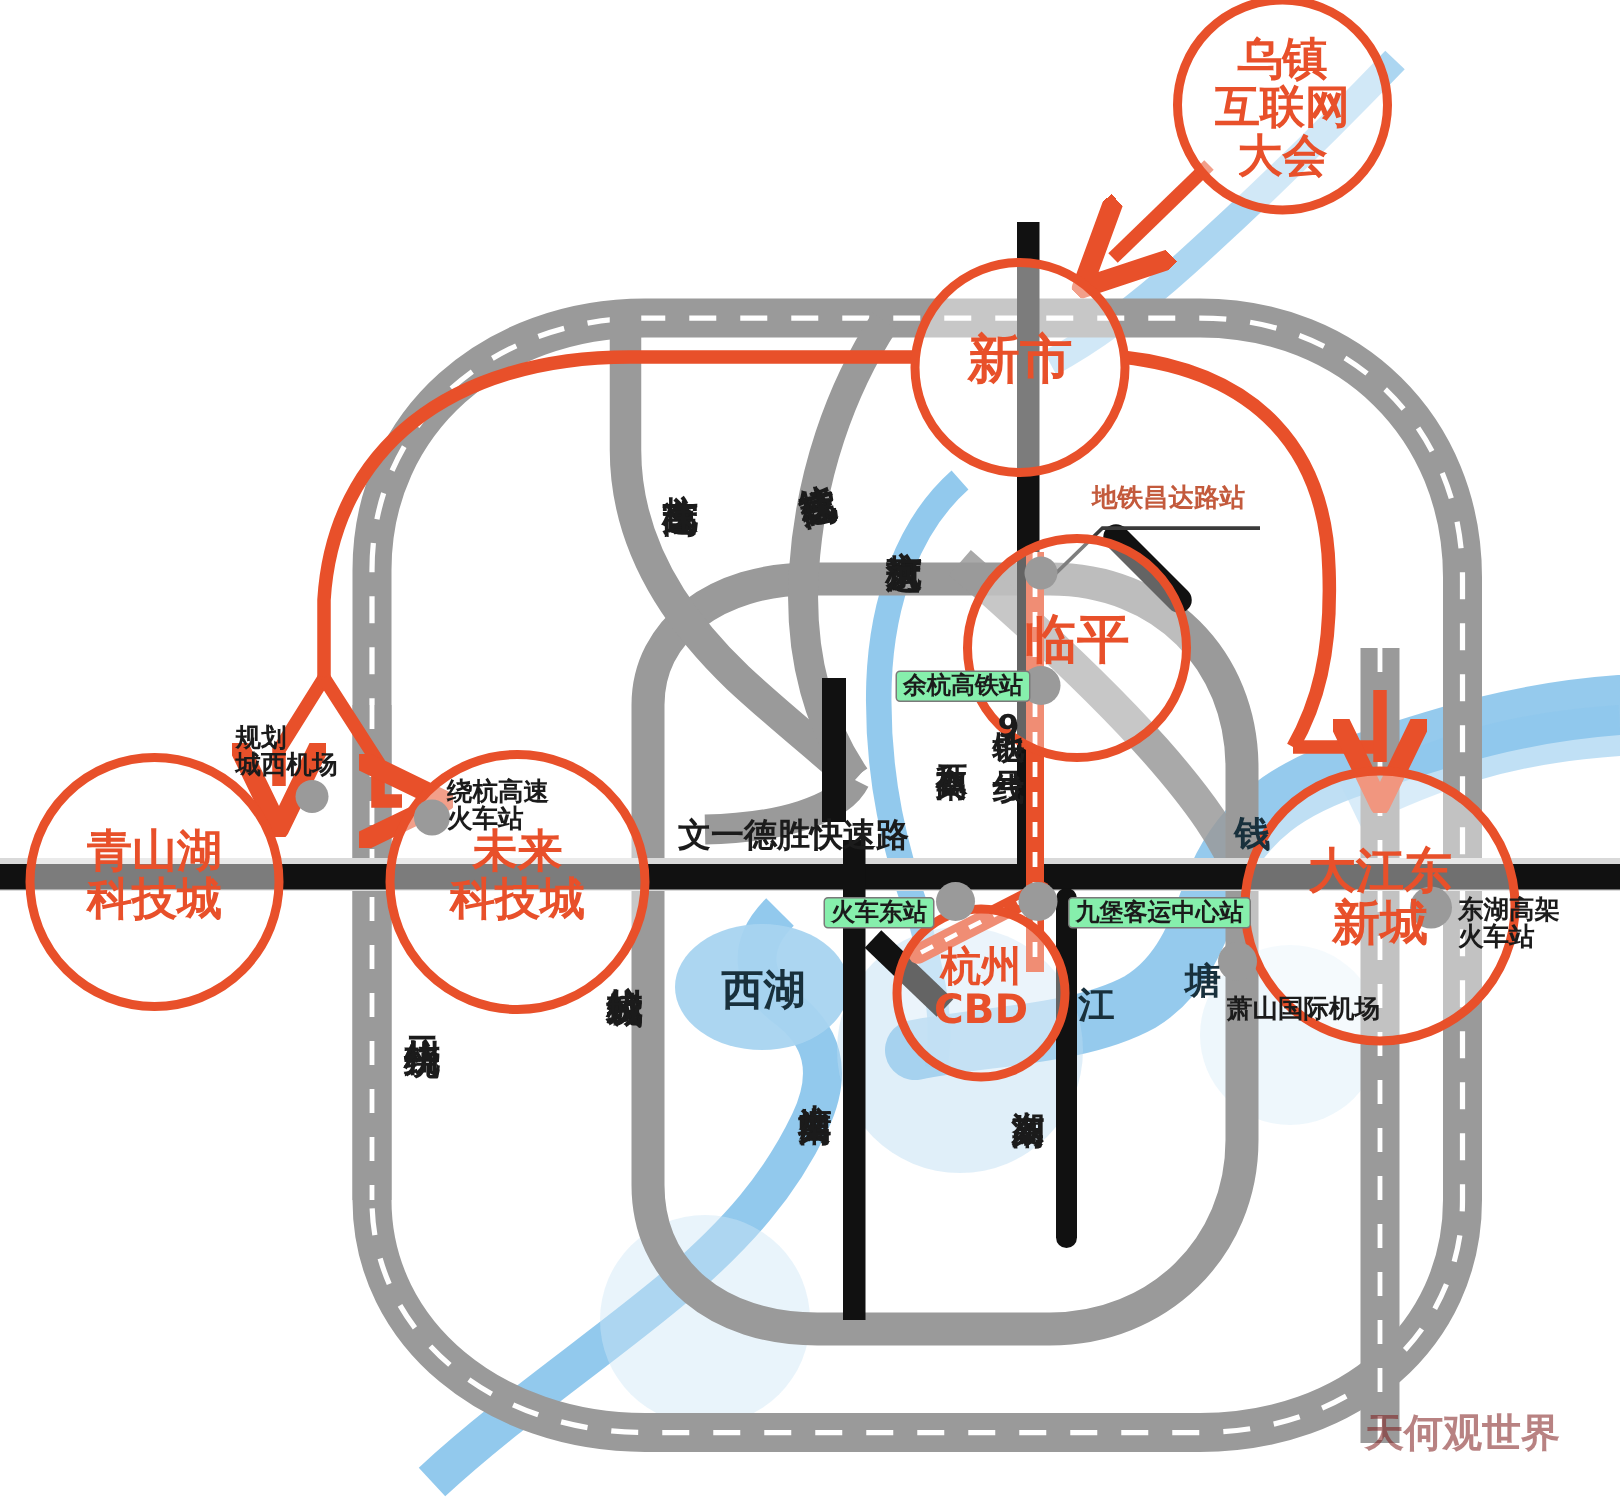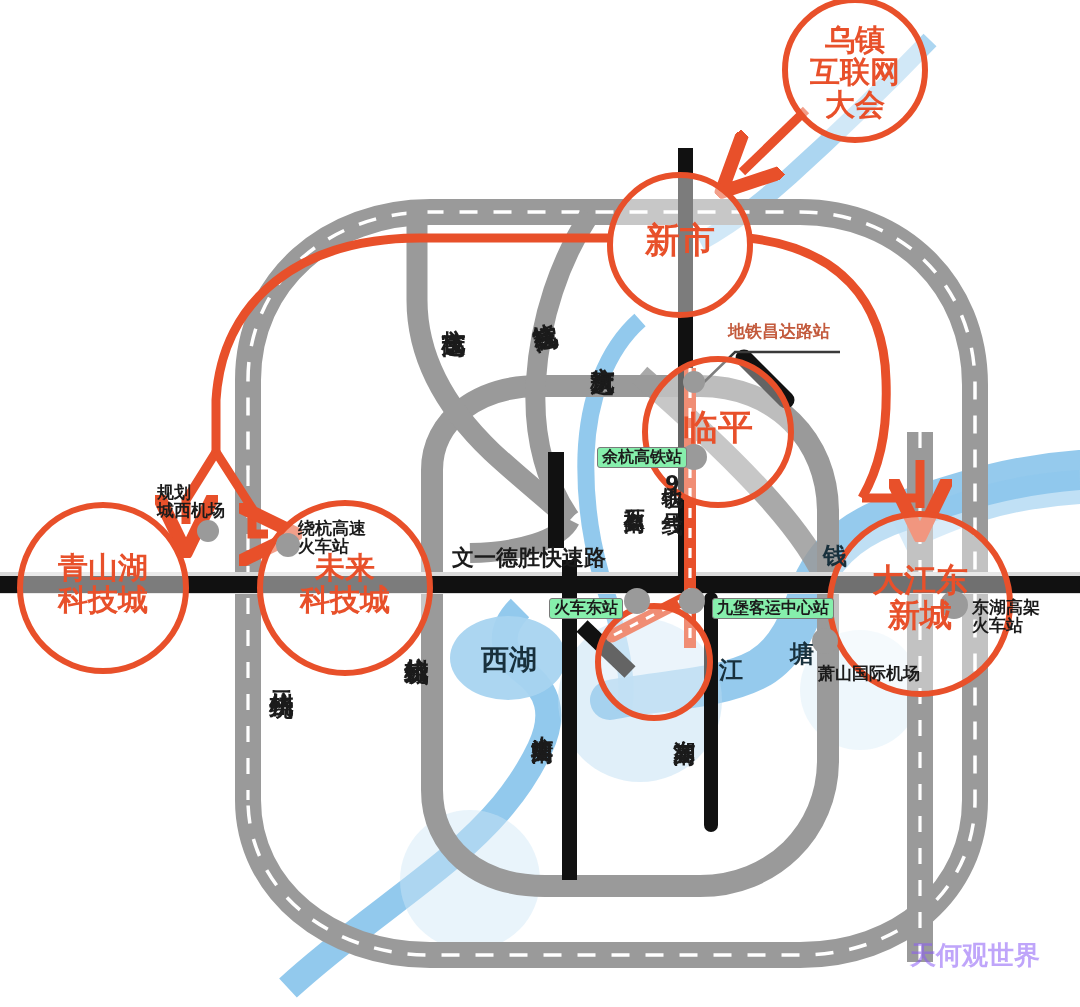--- a/index.html
+++ b/index.html
@@ -7,21 +7,21 @@
   #stage{position:relative;width:1080px;height:1007px;background:#ffffff;overflow:hidden;}
   #stage svg.layer{position:absolute;left:0;top:0;width:1080px;height:1007px;}
   .lbl{position:absolute;color:#1b1b1b;font-weight:700;line-height:1.06;white-space:pre;}
   .lbl.v{writing-mode:vertical-rl;text-orientation:upright;letter-spacing:1px;}
   .lbl.box{background:#86efac;border:1px solid #7a7a7a;border-radius:3px;padding:1px 4px;}
   .circ-lbl{position:absolute;color:#E8502A;font-weight:700;text-align:center;line-height:1.08;white-space:pre;}
   .metro-lbl{position:absolute;color:#C35A3C;font-weight:700;white-space:pre;}
   .water-lbl{position:absolute;color:#18303c;font-weight:700;white-space:pre;}
   #watermark{position:absolute;right:14px;bottom:10px;color:#2b2b2b;font-size:30px;font-weight:700;
     opacity:.88;letter-spacing:1px;white-space:pre;}
-  #wm-ghost{position:absolute;right:40px;bottom:34px;color:#8b5cf6;font-size:26px;font-weight:700;opacity:.55;white-space:pre;}
+  #wm-ghost{position:absolute;right:40px;bottom:34px;color:#7f1d1d;font-size:26px;font-weight:700;opacity:.55;white-space:pre;}
 </style>
 </head>
 <body>
 
 <div id="stage">
 
   <svg class="layer" viewBox="0 0 1080 1007">
     <g>
       <path d="M1080 470 C 1010 475, 960 492, 905 510 C 860 525, 830 545, 812 585
                C 800 618, 790 650, 760 668 C 720 690, 660 690, 610 700" fill="none" stroke="#8CC6EC" stroke-width="40" stroke-linecap="round" opacity="0.92"></path>
@@ -130,20 +130,22 @@
 
   <div class="circ-lbl" style="left:785px;top:24px;width:140px;font-size:30px;">乌镇
 互联网
 大会</div>
   <div class="circ-lbl" style="left:610px;top:222px;width:140px;font-size:35px;">新市</div>
   <div class="circ-lbl" style="left:648px;top:409px;width:140px;font-size:35px;">临平</div>
   <div class="circ-lbl" style="left:23px;top:552px;width:160px;font-size:30px;">青山湖
 科技城</div>
   <div class="circ-lbl" style="left:265px;top:552px;width:160px;font-size:30px;">未来
 科技城</div>
+  <div class="circ-lbl" style="left:599px;top:630px;width:110px;font-size:27px;">杭州
+CBD</div>
   <div class="circ-lbl" style="left:840px;top:563px;width:160px;font-size:32px;">大江东
 新城</div>
 
   <div class="lbl v" style="left:440px;top:310px;font-size:24px;">杭宁高速</div>
   <div class="lbl v" style="left:524px;top:308px;font-size:24px;transform:rotate(-14deg);transform-origin:top left;">绕杭高速</div>
   <div class="lbl v" style="left:589px;top:348px;font-size:24px;">京杭大运河</div>
   <div class="lbl" style="left:452px;top:546px;font-size:22px;">文一德胜快速路</div>
   <div class="lbl v" style="left:623px;top:492px;font-size:21px;">秋石高架</div>
   <div class="lbl v" style="left:661px;top:470px;font-size:21px;">地铁9号线</div>
   <div class="lbl v" style="left:531px;top:718px;font-size:22px;">上塘中河高架</div>

